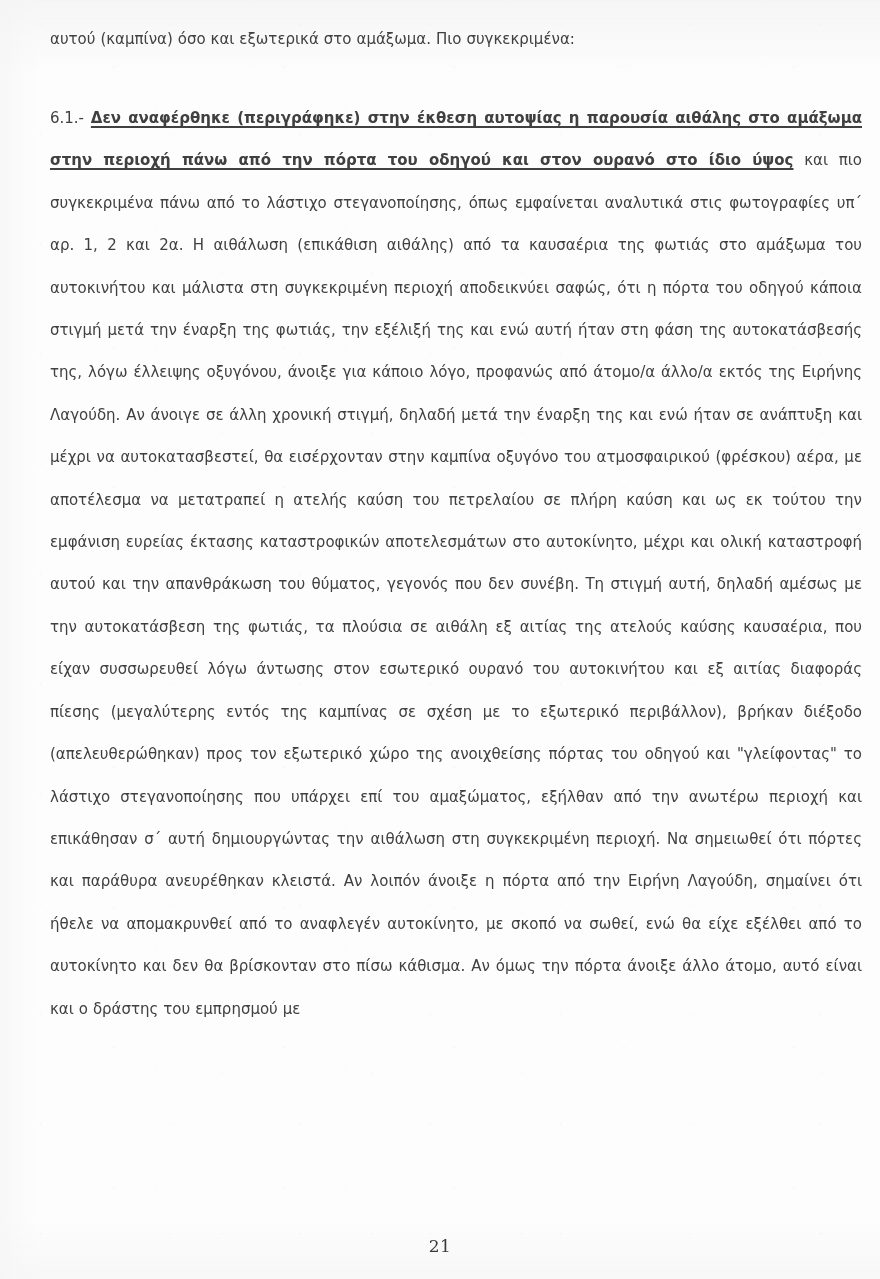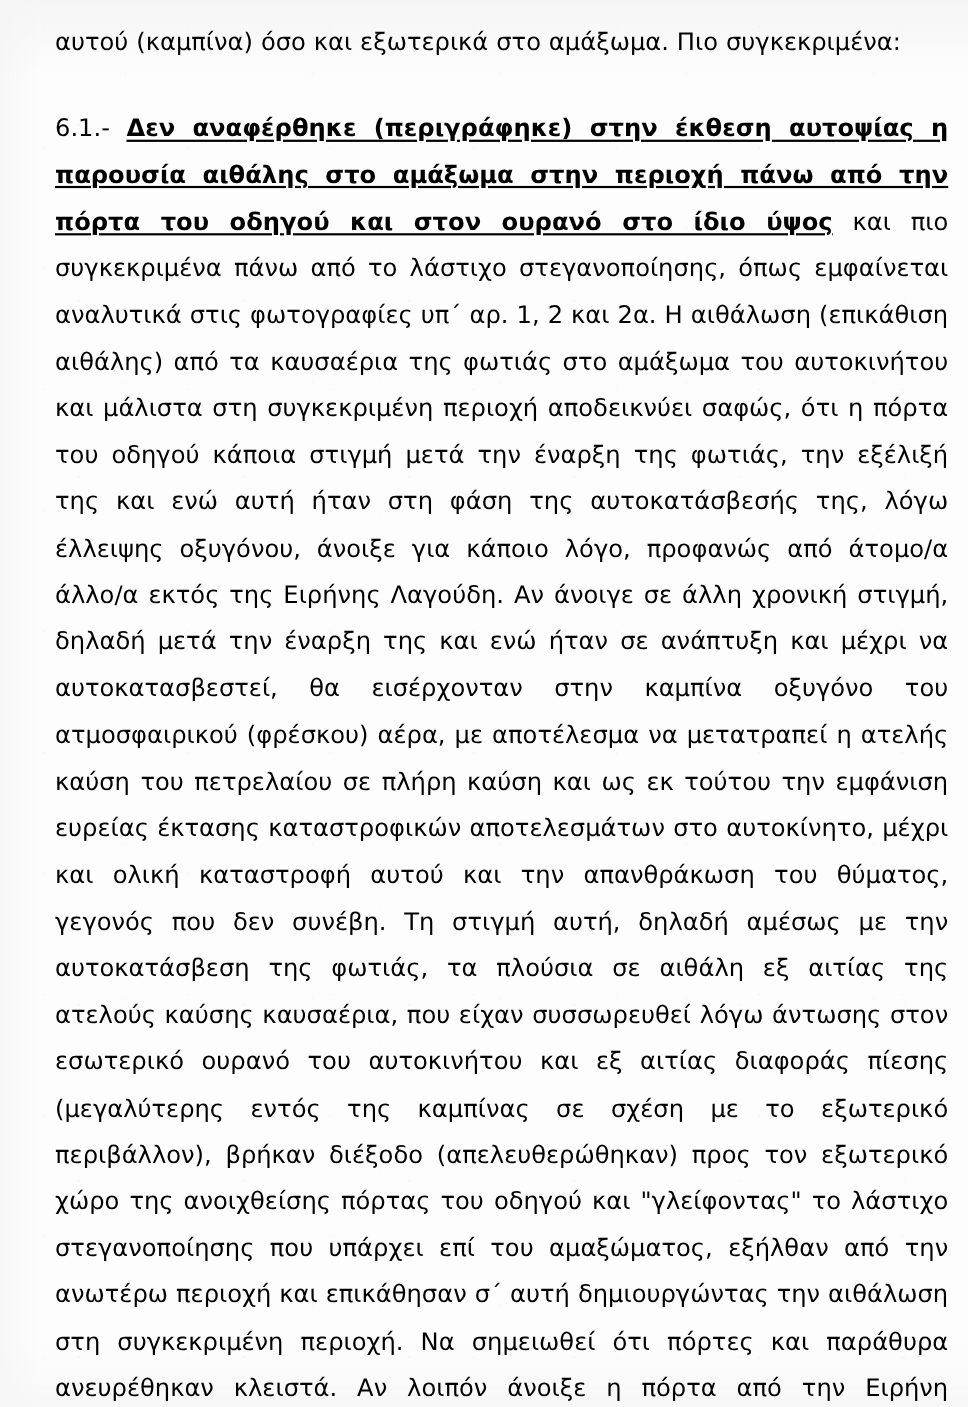--- a/index.html
+++ b/index.html
@@ -36,22 +36,22 @@
   }
 
   .text-col {
     position: absolute;
     left: 50px;
     top: 0;
     width: 812px;
   }
 
   .para {
-    color: #000000;
-    font-size: 22px;
+    color: #404040;
+    font-size: 15px;
     line-height: 42.4px;
     text-align: justify;
     text-justify: inter-word;
     margin: 0;
     letter-spacing: 0.0px;
     word-spacing: 0.2px;
     -webkit-font-smoothing: antialiased;
   }
 
   .lead {
@@ -114,16 +114,17 @@
   <div class="scan-tint"></div>
 
   <div class="text-col">
 
     <p class="para lead">αυτού (καμπίνα) όσο και εξωτερικά στο αμάξωμα. Πιο συγκεκριμένα:</p>
 
     <p class="para body-block"><span class="hl">6.1.-</span><span> </span><span class="hl-u">Δεν αναφέρθηκε (περιγράφηκε) στην έκθεση αυτοψίας η παρουσία αιθάλης στο αμάξωμα στην περιοχή πάνω από την πόρτα του οδηγού και στον ουρανό στο ίδιο ύψος</span><span> </span><span>και πιο συγκεκριμένα πάνω από το λάστιχο στεγανοποίησης, όπως εμφαίνεται αναλυτικά στις φωτογραφίες υπ΄ αρ. 1, 2 και 2α. Η αιθάλωση (επικάθιση αιθάλης) από τα καυσαέρια της φωτιάς στο αμάξωμα του αυτοκινήτου και μάλιστα στη συγκεκριμένη περιοχή αποδεικνύει σαφώς, ότι η πόρτα του οδηγού κάποια στιγμή μετά την έναρξη της φωτιάς, την εξέλιξή της και ενώ αυτή ήταν στη φάση της αυτοκατάσβεσής της, λόγω έλλειψης οξυγόνου, άνοιξε για κάποιο λόγο, προφανώς από άτομο/α άλλο/α εκτός της Ειρήνης Λαγούδη. Αν άνοιγε σε άλλη χρονική στιγμή, δηλαδή μετά την έναρξη της και ενώ ήταν σε ανάπτυξη και μέχρι να αυτοκατασβεστεί, θα εισέρχονταν στην καμπίνα οξυγόνο του ατμοσφαιρικού (φρέσκου) αέρα, με αποτέλεσμα να μετατραπεί η ατελής καύση του πετρελαίου σε πλήρη καύση και ως εκ τούτου την εμφάνιση ευρείας έκτασης καταστροφικών αποτελεσμάτων στο αυτοκίνητο, μέχρι και ολική καταστροφή αυτού και την απανθράκωση του θύματος, γεγονός που δεν συνέβη. Τη στιγμή αυτή, δηλαδή αμέσως με την αυτοκατάσβεση της φωτιάς, τα πλούσια σε αιθάλη εξ αιτίας της ατελούς καύσης καυσαέρια, που είχαν συσσωρευθεί λόγω άντωσης στον εσωτερικό ουρανό του αυτοκινήτου και εξ αιτίας  διαφοράς πίεσης (μεγαλύτερης εντός της καμπίνας σε σχέση με το εξωτερικό περιβάλλον), βρήκαν διέξοδο (απελευθερώθηκαν) προς τον εξωτερικό χώρο της ανοιχθείσης πόρτας του οδηγού και "γλείφοντας" το λάστιχο στεγανοποίησης που υπάρχει επί του αμαξώματος, εξήλθαν από την ανωτέρω περιοχή και επικάθησαν σ΄ αυτή δημιουργώντας την αιθάλωση στη συγκεκριμένη περιοχή. Να σημειωθεί ότι πόρτες και παράθυρα ανευρέθηκαν κλειστά. Αν λοιπόν άνοιξε η πόρτα από την Ειρήνη Λαγούδη, σημαίνει ότι ήθελε να απομακρυνθεί από το αναφλεγέν αυτοκίνητο, με σκοπό να σωθεί, ενώ θα είχε εξέλθει από το αυτοκίνητο και δεν θα βρίσκονταν στο πίσω κάθισμα. Αν όμως την πόρτα άνοιξε άλλο άτομο, αυτό είναι και ο δράστης του εμπρησμού με</span></p>
 
   </div>
 
+  <div class="pageno">21</div>
 
   <div class="speckle"></div>
 
 </div>
 
 </body></html>

